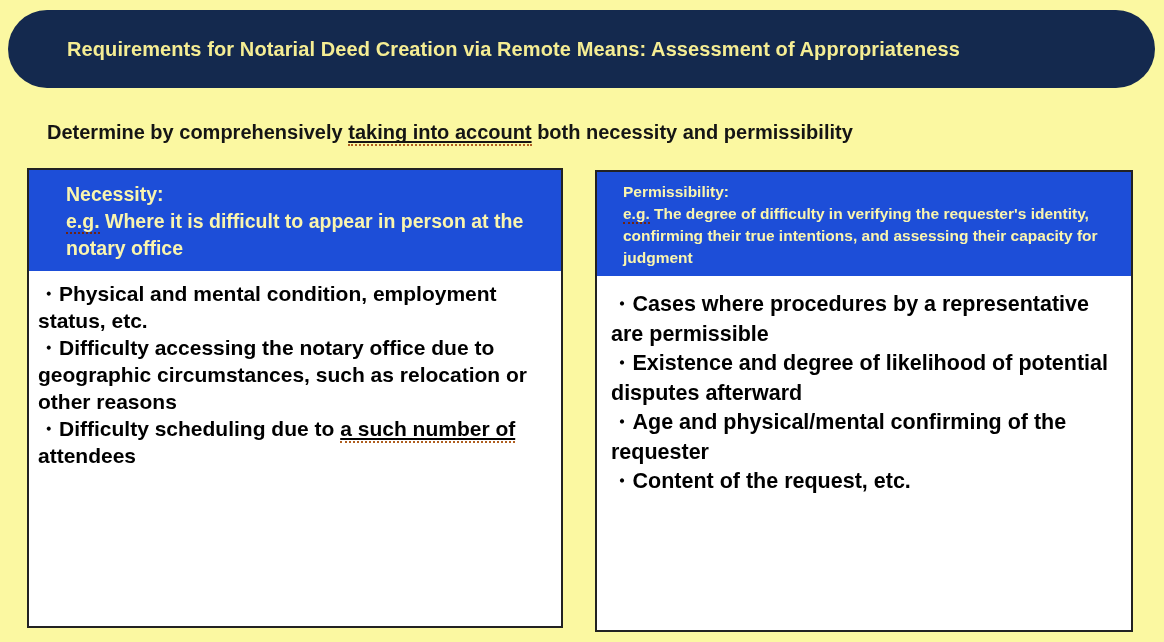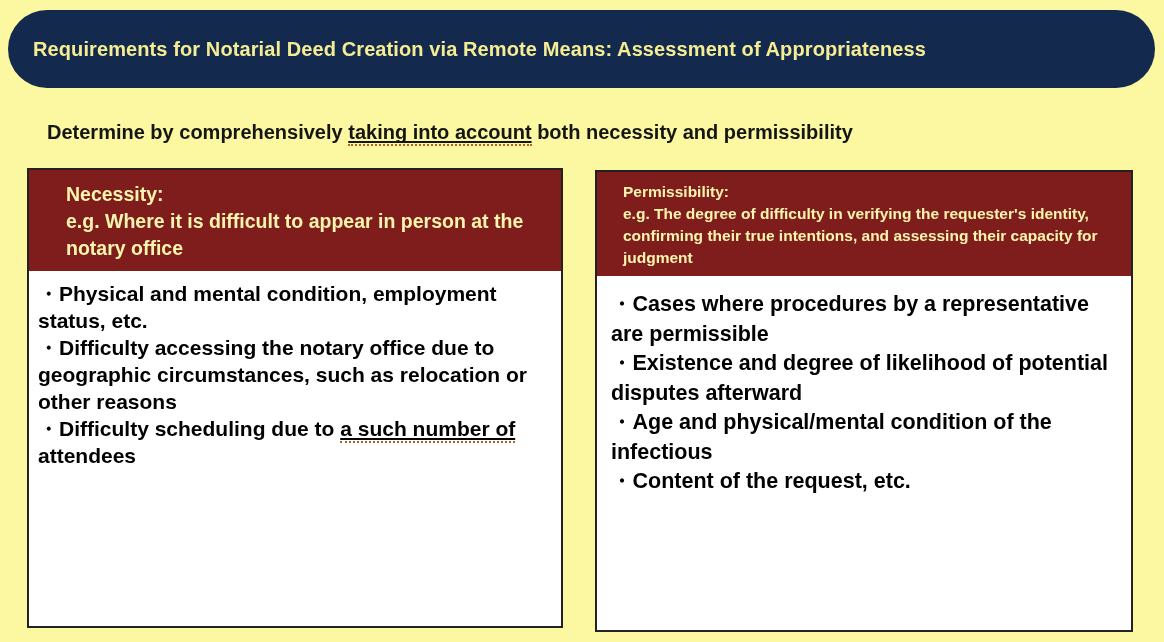--- a/index.html
+++ b/index.html
@@ -16,21 +16,21 @@
   .banner {
     position:absolute; left:8px; top:10px;
     width:1147px; height:78px;
     background:#14294e;
     border-radius:39px;
     display:flex; align-items:center;
   }
   .banner-title {
     color:#f5ed93;
     font-size:20px;
-    padding-left:25px;
+    padding-left:59px;
     letter-spacing:0.1px;
   }
 
   
   .subtitle {
     position:absolute; left:47px; top:121px;
     font-size:20px; color:#151515;
     white-space:nowrap;
   }
 
@@ -39,21 +39,21 @@
     position:absolute;
     border:2px solid #222;
     background:#ffffff;
     box-sizing:border-box;
     display:flex; flex-direction:column;
   }
   .panel-left  { left:27px;  top:168px; width:536px; height:460px; }
   .panel-right { left:595px; top:170px; width:538px; height:462px; }
 
   .panel-header {
-    background:#7f1d1d;
+    background:#1d4ed8;
     color:#faf5ae;
     box-sizing:border-box;
     flex:0 0 auto;
   }
   .panel-left  .panel-header { height:101px; font-size:19.5px; line-height:27px; padding:11px 10px 0 37px; }
   .panel-right .panel-header { height:104px; font-size:15.5px; line-height:22px; padding:9px 12px 0 26px; }
   .panel-header p { margin:0; }
 
   .panel-body {
     flex:1 1 auto;
@@ -100,16 +100,16 @@
 </div>
 
 <div class="panel panel-right">
   <div class="panel-header">
     <p>Permissibility:</p>
     <p><span class="u-dot">e.g.</span><span> The degree of difficulty in verifying the requester's identity, confirming their true intentions, and assessing their capacity for judgment</span></p>
   </div>
   <div class="panel-body">
     <p>・Cases where procedures by a representative are permissible</p>
     <p>・Existence and degree of likelihood of potential disputes afterward</p>
-    <p>・Age and physical/mental condition of the infectious</p>
+    <p>・Age and physical/mental confirming of the requester</p>
     <p>・Content of the request, etc.</p>
   </div>
 </div>
 
 </body></html>

